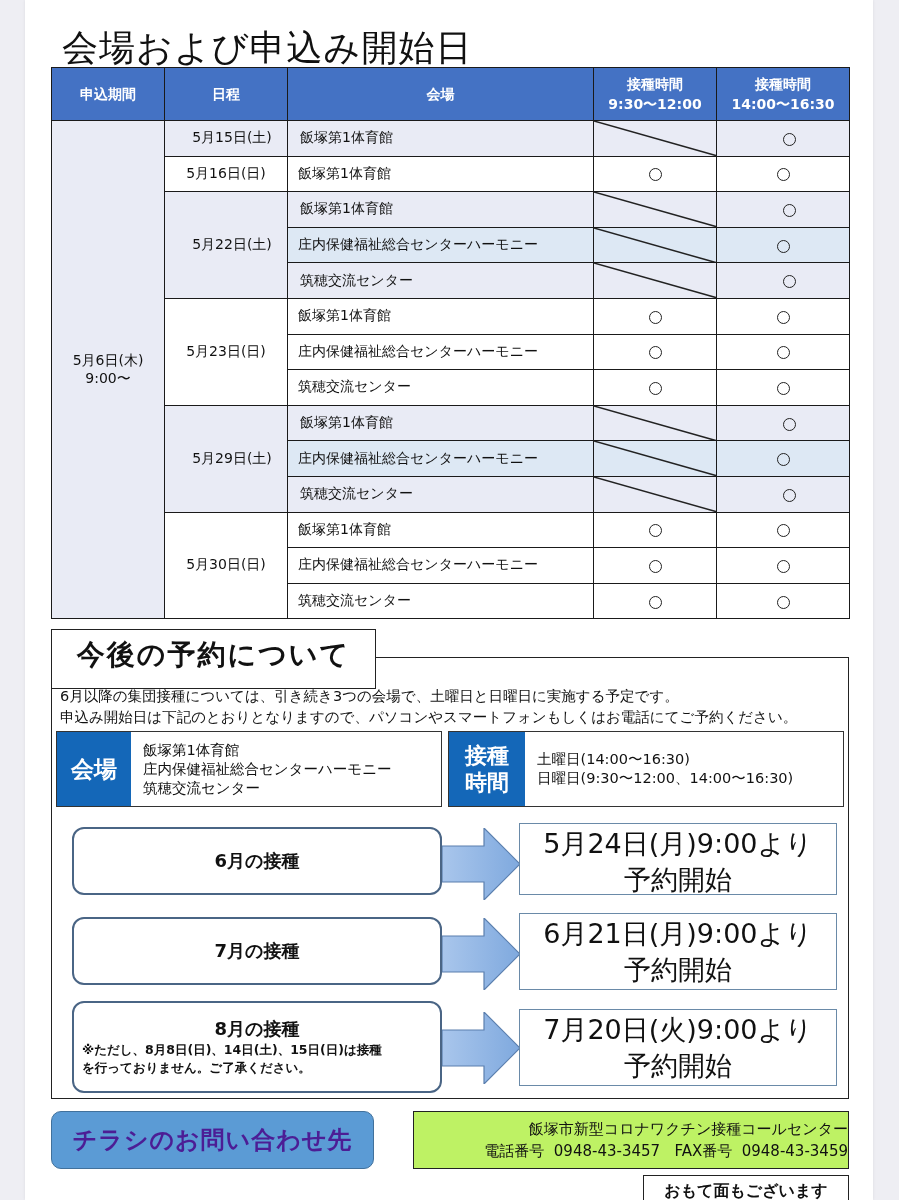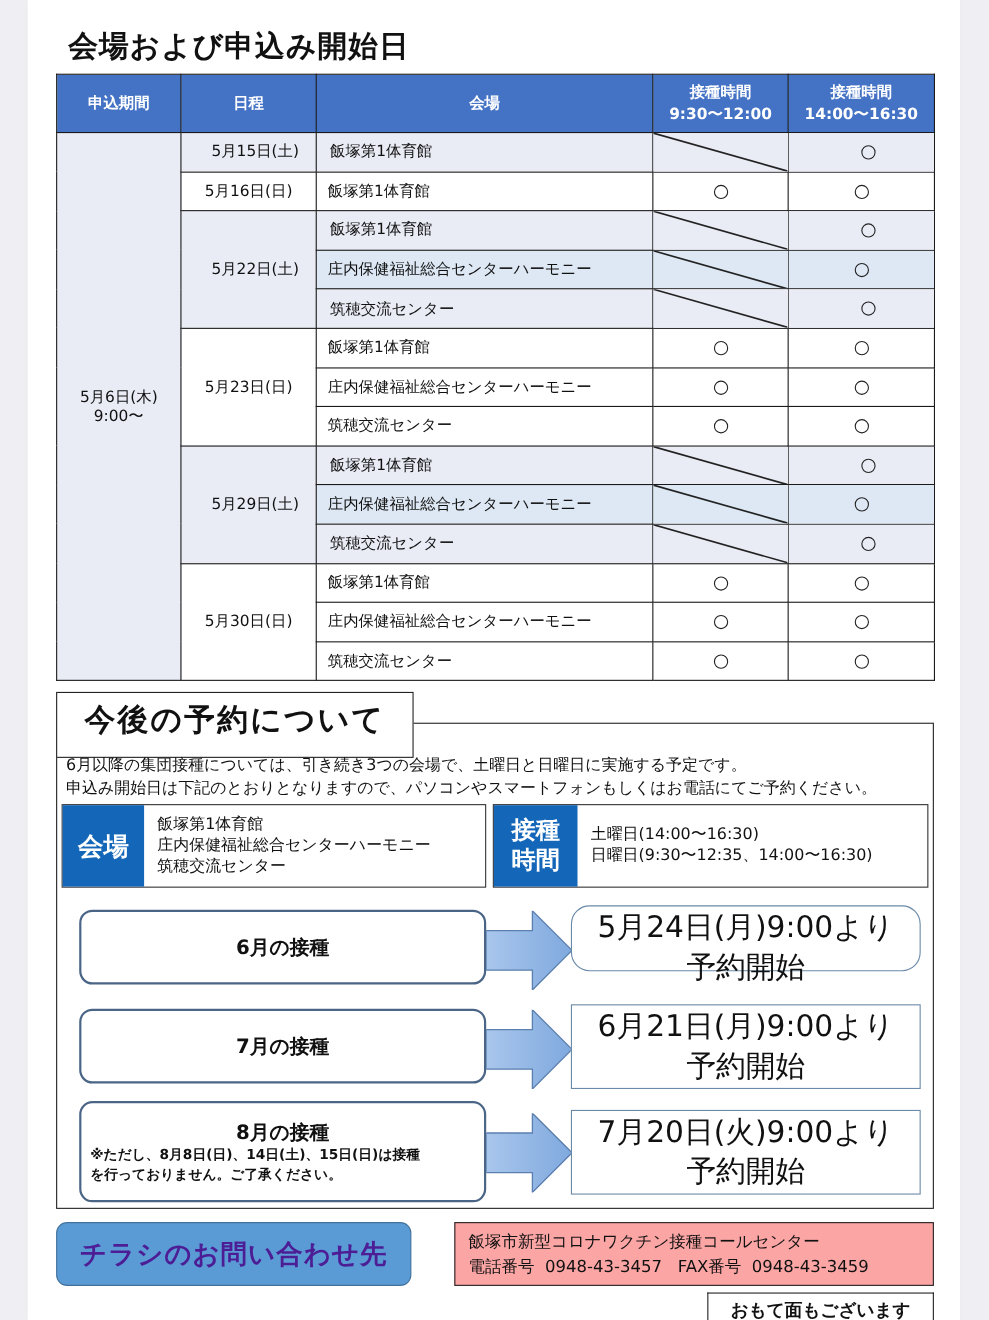--- a/index.html
+++ b/index.html
@@ -12,21 +12,21 @@
   }
   .page {
     position: absolute; left: 25px; top: 0; width: 848px; height: 1200px;
     background: #ffffff;
     box-shadow: 0 0 3px rgba(0,0,0,0.08);
   }
   .abs { position: absolute; }
 
   
   .title1 {
-    left: 62px; top: 24px; font-size: 27px; font-weight: bold; letter-spacing: 1px;
+    left: 62px; top: 24px; font-size: 36px; font-weight: normal; letter-spacing: 1px;
   }
 
   
   table.sched {
     position: absolute; left: 51px; top: 67px; width: 798px;
     border-collapse: collapse; table-layout: fixed;
     font-size: 14px;
   }
   table.sched th, table.sched td { border: 1.5px solid #1a1a1a; }
   table.sched th {
@@ -79,21 +79,21 @@
     font-size: 27px; line-height: 36px; padding-top: 2px;
   }
 
   .contact-btn {
     left: 51px; top: 1111px; width: 323px; height: 58px; background: #5b9bd5;
     border: 1.5px solid #41719c; border-radius: 10px; color: #4c1d95; font-size: 24px;
     font-weight: bold; text-align: center; line-height: 56px; letter-spacing: 1px;
   }
   .contact-box {
     left: 413px; top: 1111px; width: 436px; height: 58px; border: 1.5px solid #222;
-    font-size: 15px; line-height: 22px; padding: 6px 0 0 12px; background: #fca5a5;
+    font-size: 15px; line-height: 22px; padding: 6px 0 0 12px; background: #bef264; text-align: right;
   }
   .back-note {
     left: 643px; top: 1175px; width: 206px; height: 30px; border: 1.5px solid #222;
     border-bottom: none; font-size: 16px; font-weight: bold; text-align: center; line-height: 30px;
   }
 </style>
 </head>
 <body>
 
 <div class="page"></div>
@@ -241,37 +241,37 @@
     <div>筑穂交流センター</div>
   </div>
 </div>
 <div class="abs infobox" style="left:448px;top:731px;width:396px;">
   <div class="lbl" style="width:76px;font-size:22px;line-height:27px;flex-direction:column;">
     <span>接種</span>
     <span>時間</span>
   </div>
   <div class="val">
     <div>土曜日(14:00〜16:30)</div>
-    <div>日曜日(9:30〜12:35、14:00〜16:30)</div>
+    <div>日曜日(9:30〜12:00、14:00〜16:30)</div>
   </div>
 </div>
 
 <div class="abs month-box" style="left:72px;top:827px;width:370px;height:68px;">
   <div class="month-title">6月の接種</div>
 </div>
 <svg class="abs arrow" style="left:442px;top:828px;" viewBox="0 0 78 72">
   <defs>
       <linearGradient id="ag" x1="0" x2="1">
         <stop offset="0" stop-color="#a9c6ec"></stop>
         <stop offset="1" stop-color="#7fa9de"></stop>
       </linearGradient>
     </defs>
   <polygon points="0,18 42,18 42,0 78,36 42,72 42,54 0,54" fill="url(#ag)" stroke="#5b7fae" stroke-width="1.2"></polygon>
 </svg>
-<div class="abs date-box" style="left:519px;top:823px;width:318px;height:60px;border-radius:17px;">
+<div class="abs date-box" style="left:519px;top:823px;width:318px;height:72px;">
   <div>5月24日(月)9:00より</div>
   <div>予約開始</div>
 </div>
 
 <div class="abs month-box" style="left:72px;top:917px;width:370px;height:68px;">
   <div class="month-title">7月の接種</div>
 </div>
 <svg class="abs arrow" style="left:442px;top:918px;" viewBox="0 0 78 72">
   <polygon points="0,18 42,18 42,0 78,36 42,72 42,54 0,54" fill="url(#ag)" stroke="#5b7fae" stroke-width="1.2"></polygon>
 </svg>

